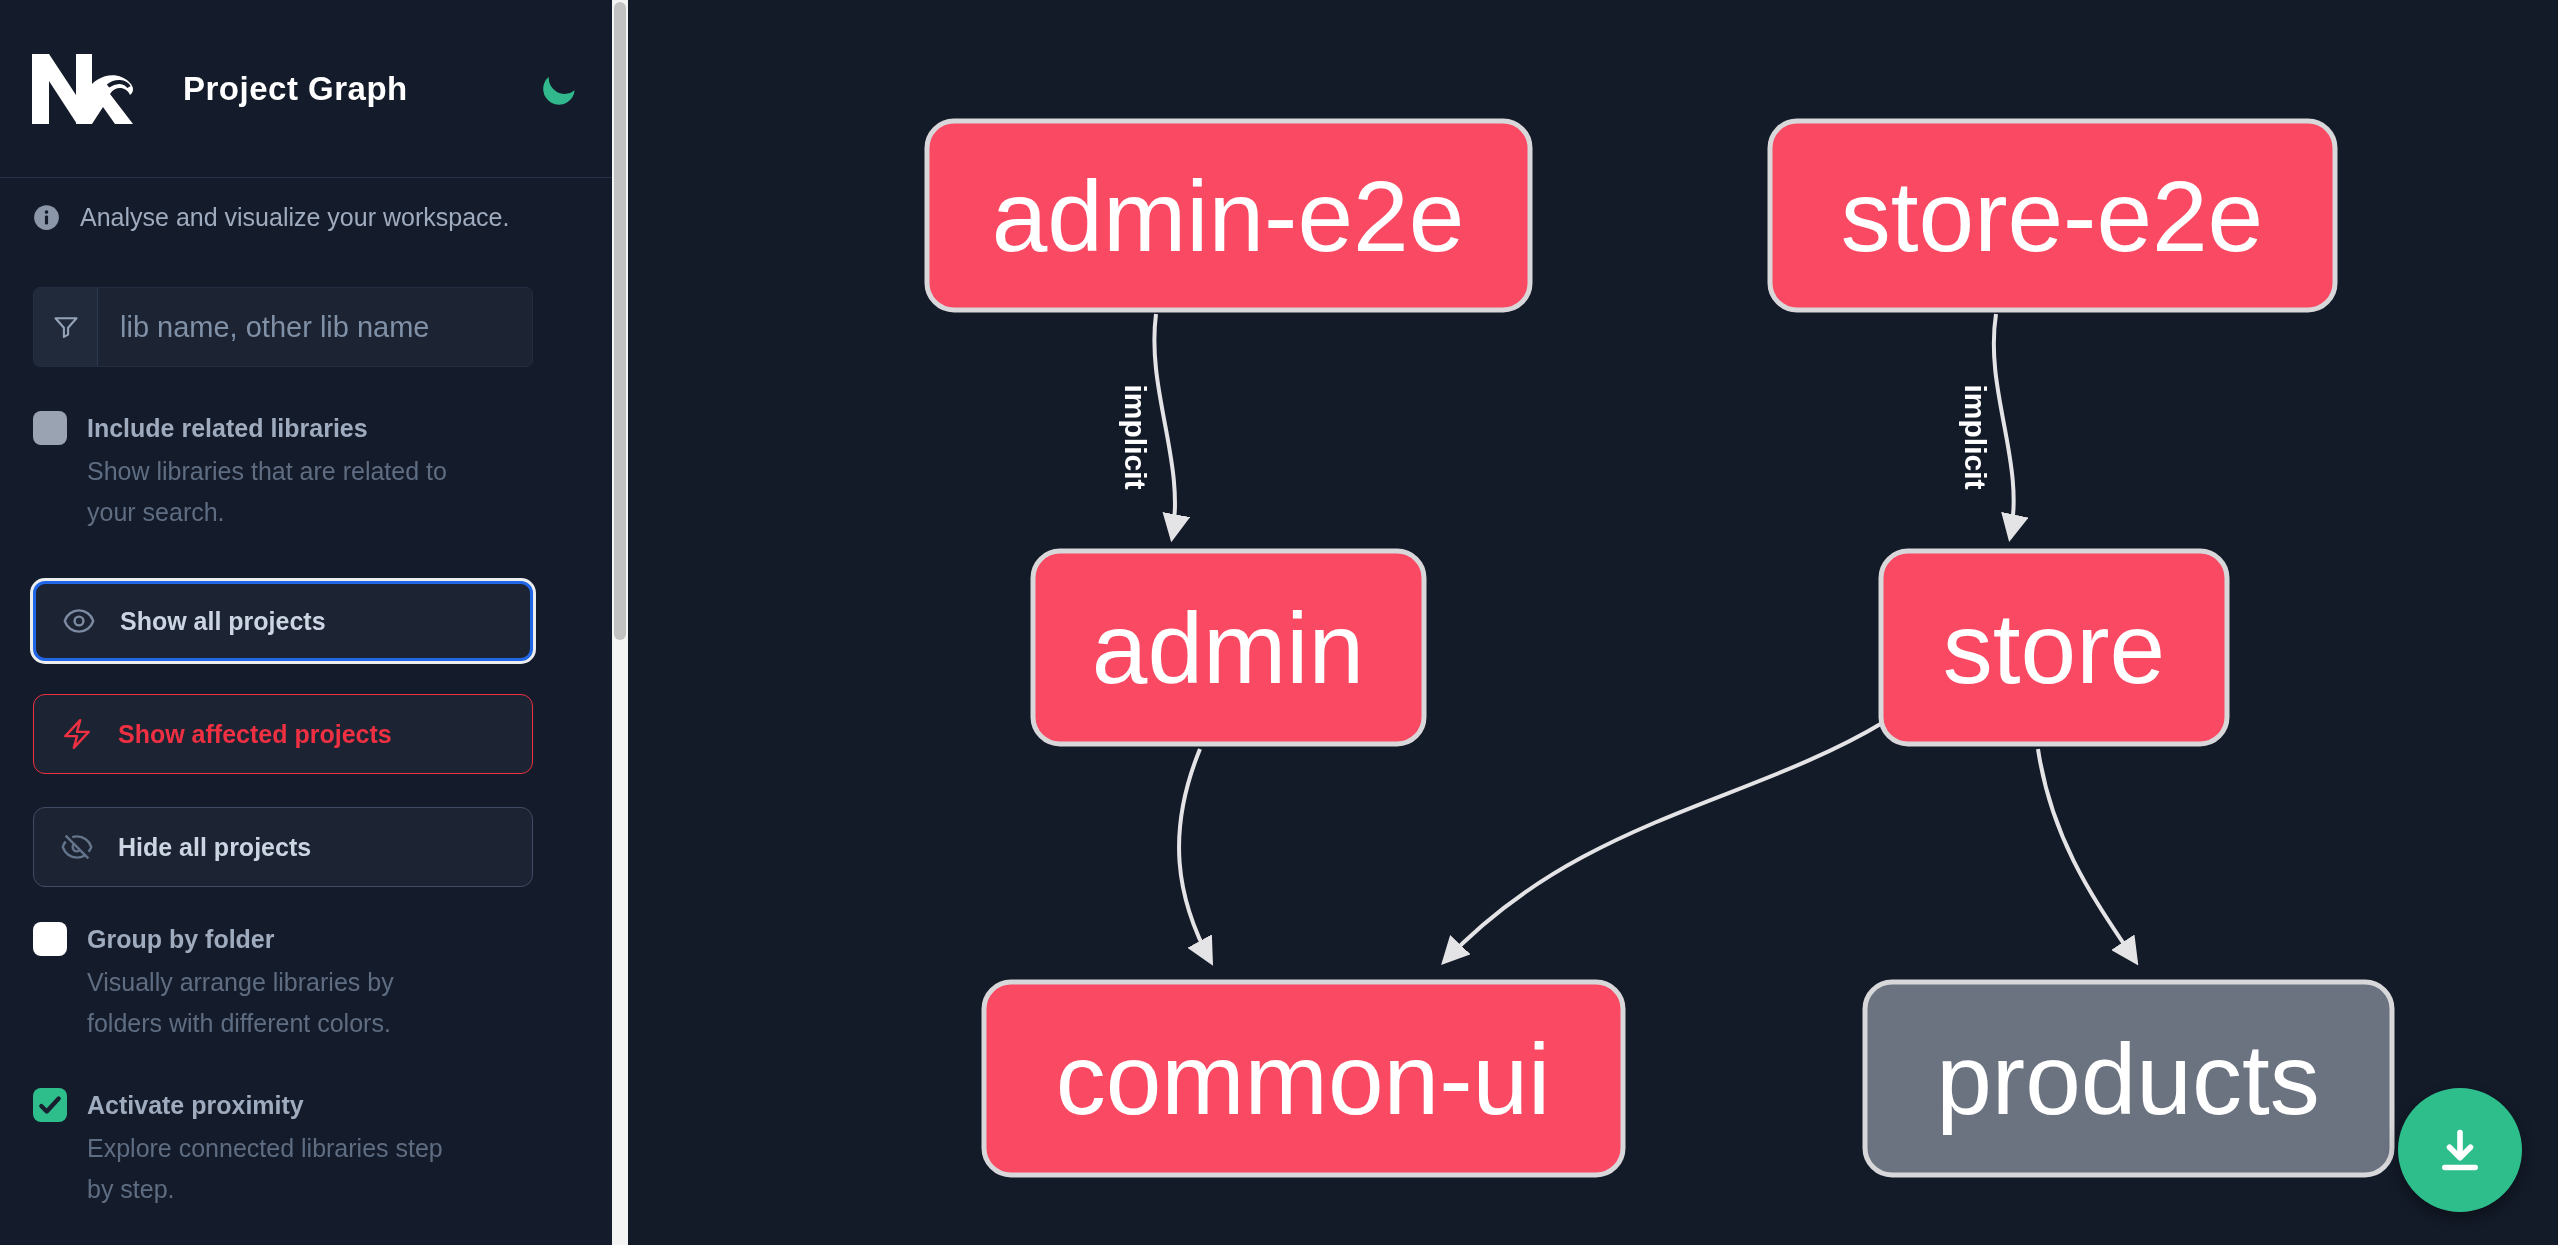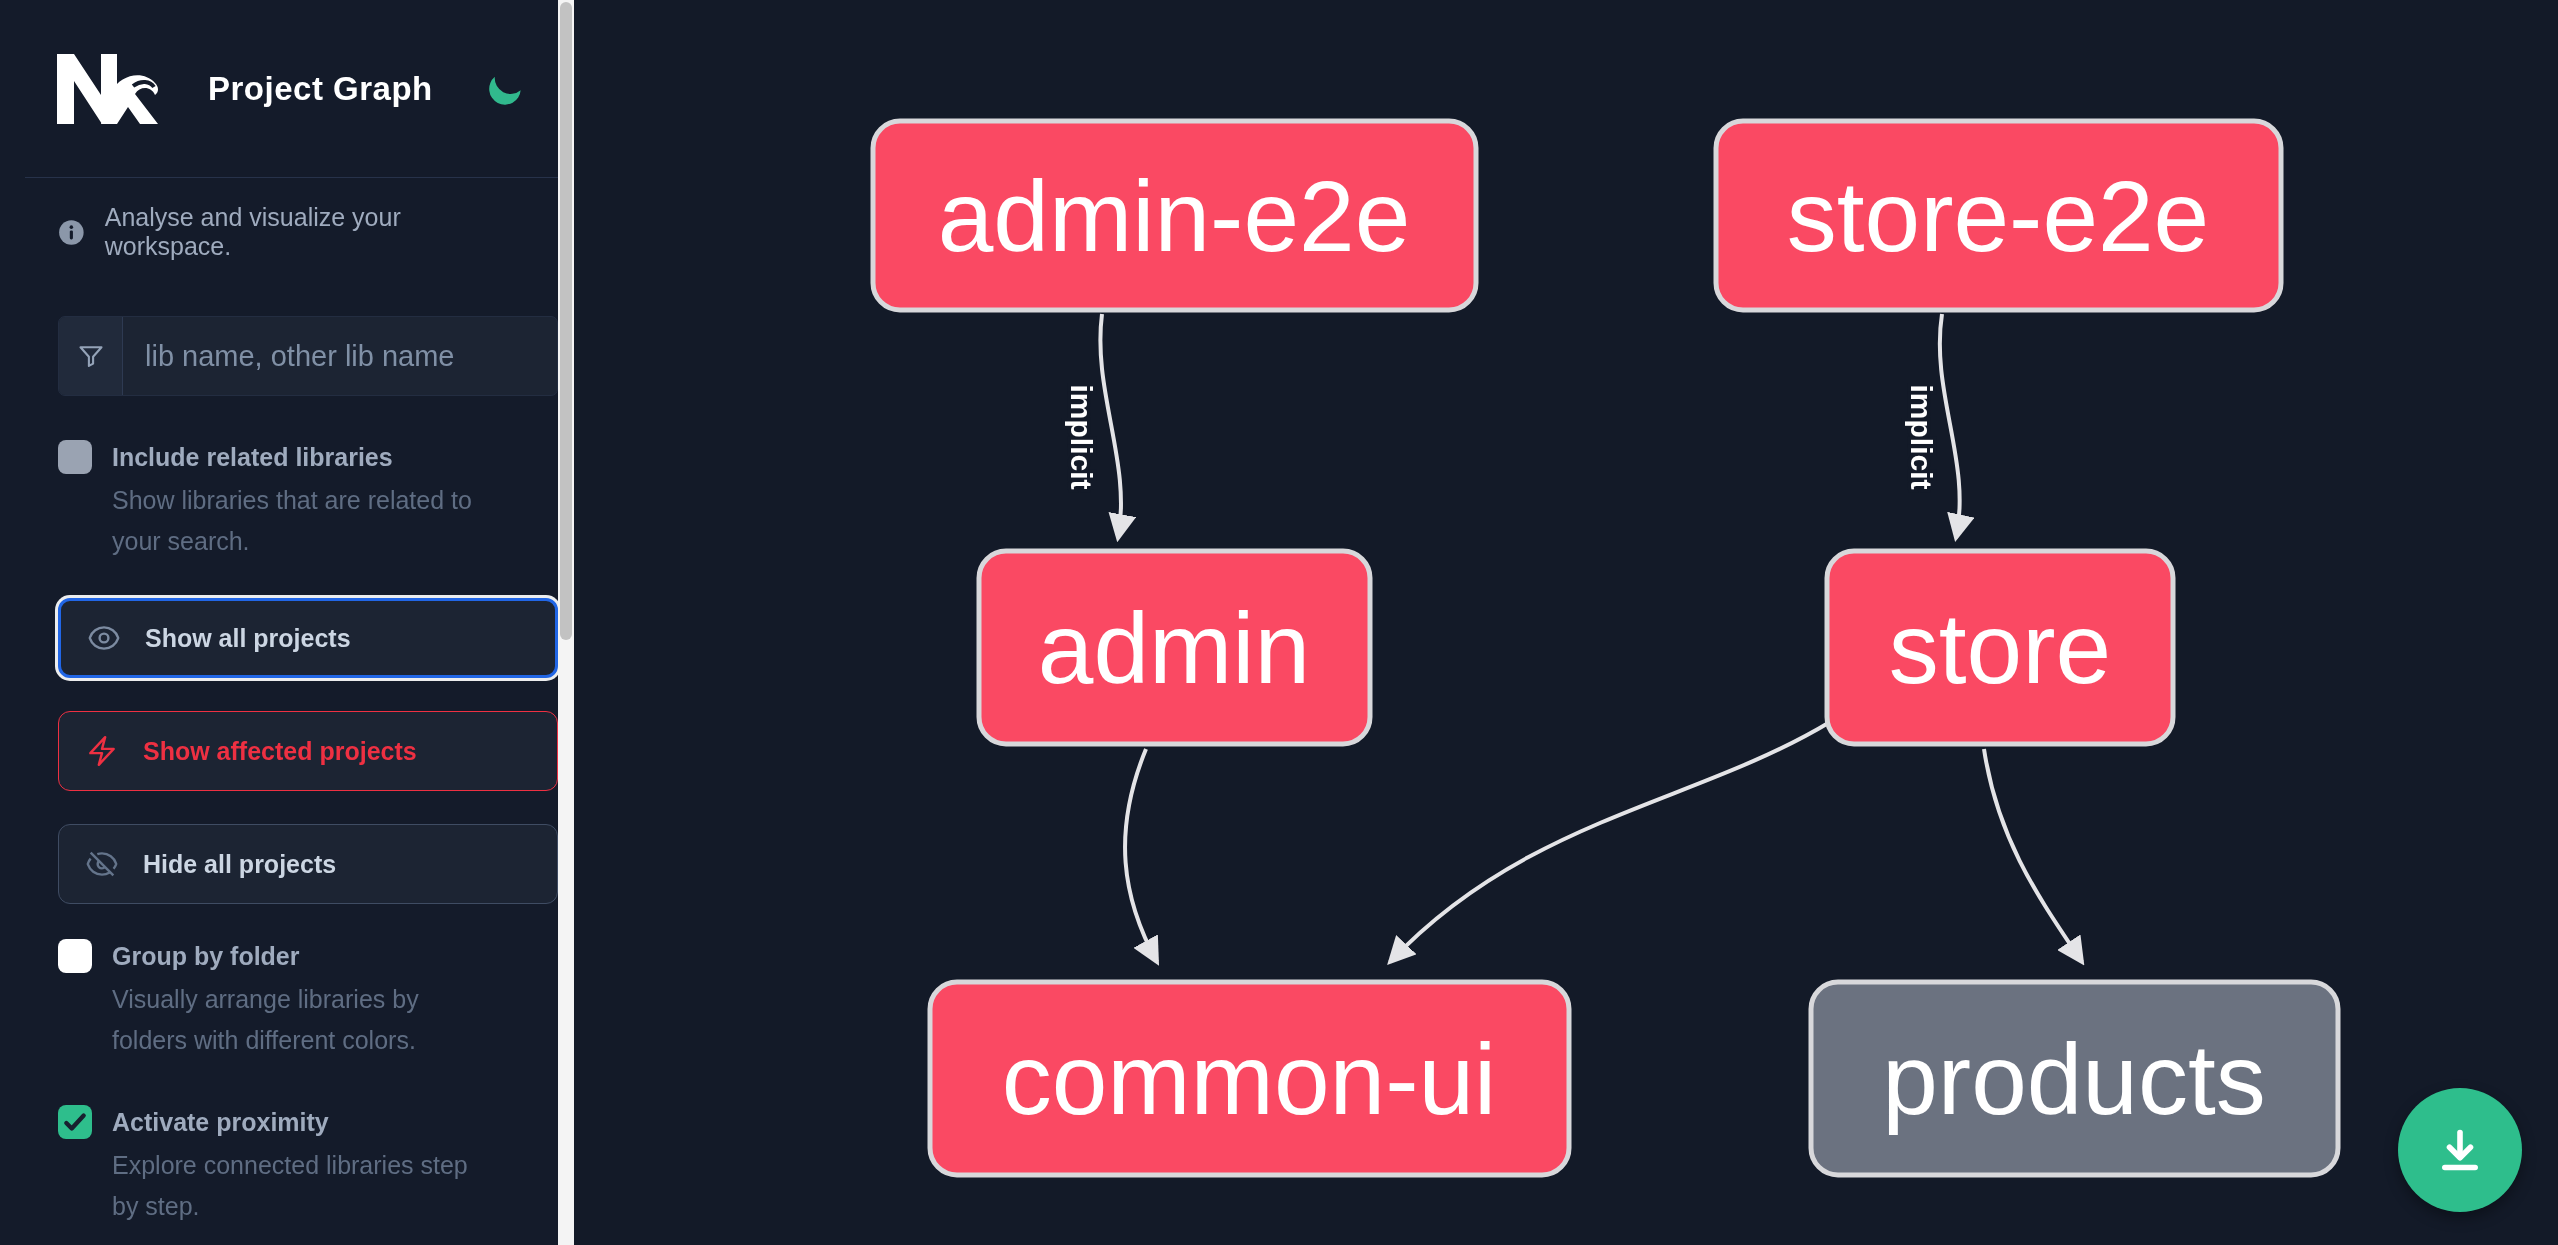--- a/index.html
+++ b/index.html
@@ -18,21 +18,21 @@
     --graynode:#6b7280;
     --nodeborder:#d8d8db;
     --edge:#e4e4e7;
   }
   *{margin:0;padding:0;box-sizing:border-box;}
   html,body{width:2558px;height:1245px;overflow:hidden;}
   body{font-family:"Liberation Sans",sans-serif;background:var(--bg);}
   .app{display:flex;width:2558px;height:1245px;position:relative;}
 
   
-  .sidebar{width:558px;height:1245px;background:#141b2a;position:relative;flex:none;padding-left:25px;}
+  .sidebar{width:612px;height:1245px;background:#141b2a;position:relative;flex:none;}
   .sidebar-header{height:178px;display:flex;align-items:center;padding:0 30px;border-bottom:1px solid var(--line);}
   .nx-logo{width:105px;height:74px;flex:none;}
   .app-title{color:#fff;font-size:33px;font-weight:700;margin-left:48px;letter-spacing:.5px;}
   .theme-toggle{margin-left:auto;background:none;border:none;cursor:pointer;width:46px;height:46px;display:flex;align-items:center;justify-content:center;}
   .sidebar-body{padding:0 28px 0 33px;position:relative;height:1067px;}
   .tagline-row{display:flex;align-items:center;gap:20px;margin-top:25px;}
   .tagline-row .txt{color:var(--txt-label);font-size:25px;}
   .filter-box{margin-top:55px;display:flex;height:80px;width:500px;background:var(--panel);border-radius:7px;overflow:hidden;border:1px solid #232d41;}
   .filter-icon-cell{width:64px;flex:none;background:var(--panel2);border-right:1px solid #2e3a52;display:flex;align-items:center;justify-content:center;}
   .filter-box input{flex:1;background:transparent;border:none;outline:none;color:#b9c4d4;font-size:29px;padding:0 22px;font-family:"Liberation Sans",sans-serif;}
@@ -40,21 +40,21 @@
 
   .chk-row{display:grid;grid-template-columns:34px 1fr;column-gap:20px;margin-top:42px;align-items:start;}
   .chk{width:34px;height:34px;border-radius:8px;margin-top:2px;position:relative;}
   .chk.gray{background:#9aa3b2;}
   .chk.white{background:#ffffff;}
   .chk.green{background:var(--green);}
   .chk.green svg{position:absolute;inset:4px;}
   .chk-label{color:var(--txt-label);font-size:25px;font-weight:700;line-height:38px;}
   .chk-desc{color:var(--txt-desc);font-size:25px;line-height:41px;margin-top:4px;white-space:pre-line;}
 
-  .btn-group{margin-top:36px;}
+  .btn-group{margin-top:48px;}
   .side-btn{display:flex;align-items:center;gap:24px;width:500px;height:80px;border-radius:12px;background:var(--panel);border:1.5px solid var(--slate-br);padding:0 26px;font-size:25px;font-weight:600;color:var(--txt-btn);cursor:pointer;font-family:"Liberation Sans",sans-serif;margin-bottom:33px;}
   .side-btn.focused{border:3px solid var(--blue);box-shadow:0 0 0 3px rgba(255,255,255,.92);}
   .side-btn.affected{border:1.5px solid var(--red);color:var(--red);}
   .side-btn svg{flex:none;}
 
   
   .v-scrollbar{width:16px;height:1245px;background:#f4f4f4;position:relative;flex:none;}
   .v-scrollbar .thumb{position:absolute;left:2px;top:2px;width:12px;height:638px;background:#c2c2c2;border-radius:7px;}
 
   

